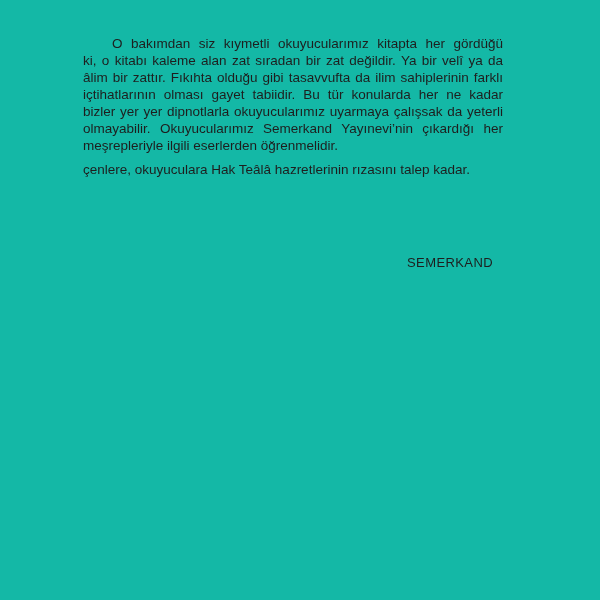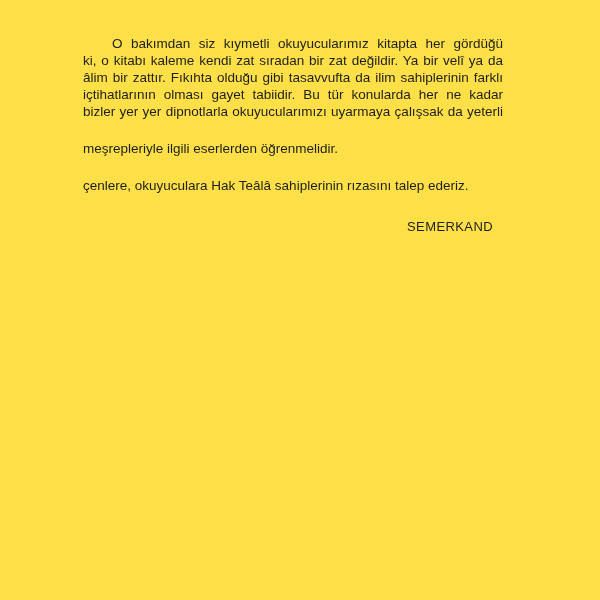--- a/index.html
+++ b/index.html
@@ -4,21 +4,21 @@
 <style>
   html, body {
     margin: 0;
     padding: 0;
     background: #ffffff;
   }
   .page {
     position: relative;
     width: 600px;
     height: 600px;
-    background: #fde047;
+    background: #14b8a6;
     overflow: hidden;
   }
   .text-block {
     position: absolute;
     left: 83px;
     top: 35px;
     width: 420px;
     font-family: "Liberation Sans", sans-serif;
     font-size: 13.5px;
     line-height: 17px;
@@ -28,45 +28,45 @@
   .paragraph .line {
     text-align: justify;
     text-align-last: justify;
     white-space: normal;
   }
   .paragraph .line.first {
     text-indent: 29px;
   }
   .paragraph .line.last {
     text-align-last: left;
-    margin-top: 20px;
   }
   .paragraph + .paragraph {
     margin-top: 7px;
   }
   .signature {
-    margin-top: 24px;
+    margin-top: 76px;
     text-align: right;
     padding-right: 10px;
     font-size: 13px;
     letter-spacing: 0.4px;
     color: #1e1e1e;
   }
 </style>
 </head>
 <body>
 
 <div class="page">
   <div class="text-block">
     <div class="paragraph">
         <div class="line first">O bakımdan siz kıymetli okuyucularımız kitapta her gördüğü</div>
-        <div class="line">ki, o kitabı kaleme kendi zat sıradan bir zat değildir. Ya bir velî ya da</div>
+        <div class="line">ki, o kitabı kaleme alan zat sıradan bir zat değildir. Ya bir velî ya da</div>
         <div class="line">âlim bir zattır. Fıkıhta olduğu gibi tasavvufta da ilim sahiplerinin farklı</div>
         <div class="line">içtihatlarının olması gayet tabiidir. Bu tür konularda her ne kadar</div>
-        <div class="line">bizler yer yer dipnotlarla okuyucularımızı uyarmaya çalışsak da yeterli</div>
+        <div class="line">bizler yer yer dipnotlarla okuyucularımız uyarmaya çalışsak da yeterli</div>
+        <div class="line">olmayabilir. Okuyucularımız Semerkand Yayınevi’nin çıkardığı her</div>
         <div class="line last">meşrepleriyle ilgili eserlerden öğrenmelidir.</div>
       </div>
     <div class="paragraph">
-        <div class="line last">çenlere, okuyuculara Hak Teâlâ sahiplerinin rızasını talep ederiz.</div>
+        <div class="line last">çenlere, okuyuculara Hak Teâlâ hazretlerinin rızasını talep kadar.</div>
       </div>
     <div class="signature">SEMERKAND</div>
   </div>
 </div>
 
 </body></html>

